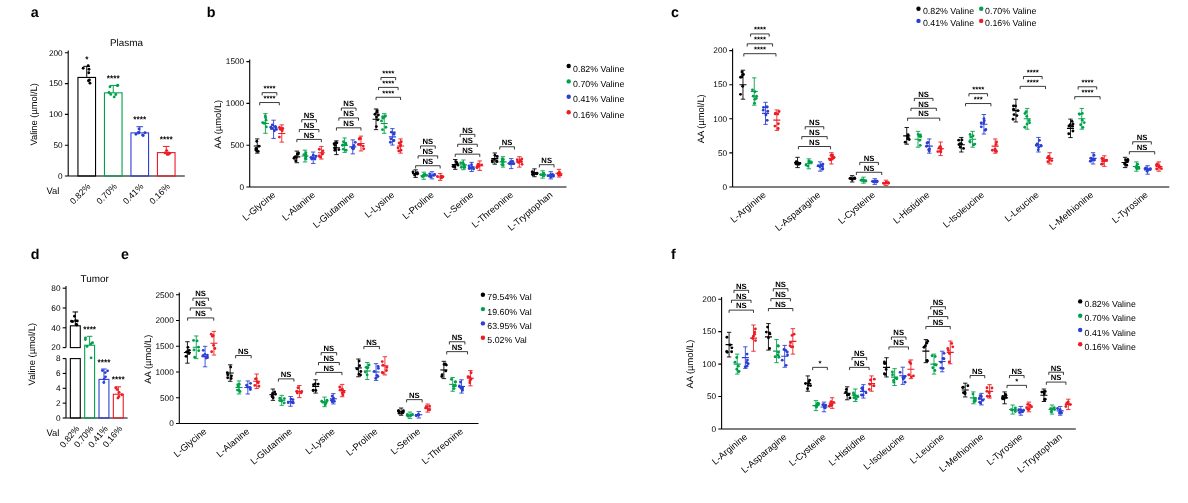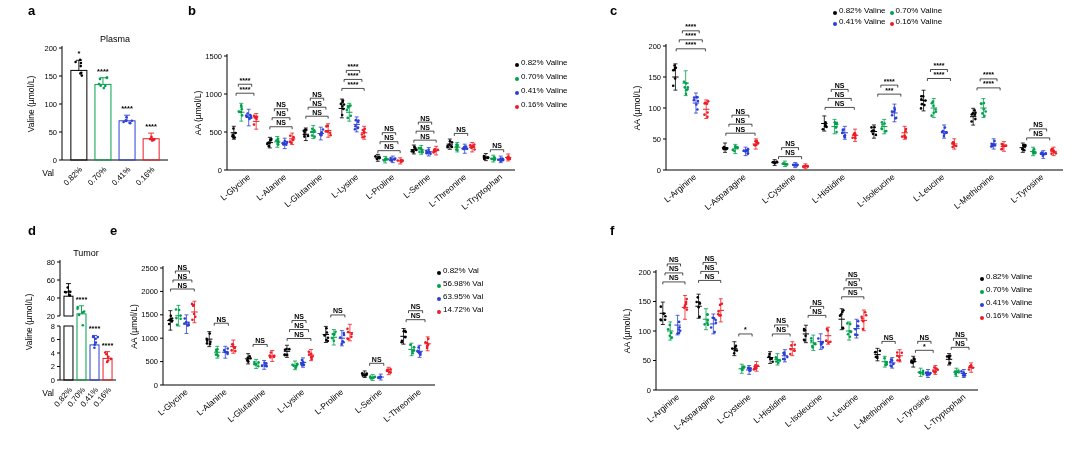--- a/index.html
+++ b/index.html
@@ -1,19 +1,19 @@
 <!DOCTYPE html>
 <html><head>
 <meta charset="utf-8">
 <style>
   html,body{margin:0;padding:0;}
   body{width:1080px;height:457px;background:#ffffff;font-family:"Liberation Sans",sans-serif;color:#000;overflow:hidden;position:relative;}
   .panel{position:absolute;}
   .plabel{font-weight:bold;font-size:13px;line-height:1;}
-  .legend-item{font-size:8px;white-space:nowrap;display:flex;align-items:flex-end;gap:2px;}
+  .legend-item{font-size:8px;white-space:nowrap;display:flex;align-items:flex-start;gap:2px;}
   .legdot{width:4px;height:4px;border-radius:50%;display:inline-block;}
   svg{display:block;}
 </style>
 </head>
 <body>
 
 <div class="panel plabel" style="left:28px;top:4px;">a</div>
 <div class="panel plabel" style="left:188px;top:4px;">b</div>
 <div class="panel plabel" style="left:610px;top:4px;">c</div>
 <div class="panel plabel" style="left:28px;top:224px;">d</div>
@@ -1734,33 +1734,33 @@
       <g>
         <line x1="303.5122285714286" y1="80.67327999999999" x2="317.63062857142853" y2="80.67327999999999" stroke="#000" stroke-width="0.7"></line>
         <line x1="303.5122285714286" y1="80.67327999999999" x2="303.5122285714286" y2="83.17327999999999" stroke="#000" stroke-width="0.7"></line>
         <line x1="317.63062857142853" y1="80.67327999999999" x2="317.63062857142853" y2="83.17327999999999" stroke="#000" stroke-width="0.7"></line>
         <text x="310.57142857142856" y="79.17327999999999" font-size="7" font-family="&quot;Liberation Sans&quot;, sans-serif" text-anchor="middle" fill="#000" font-weight="bold">NS</text>
       </g>
       <text x="316.57142857142856" y="163" font-size="8.5" font-family="&quot;Liberation Sans&quot;, sans-serif" text-anchor="end" fill="#000" transform="rotate(-40 316.57142857142856 163)">L-Threonine</text>
     </svg>
     <div class="legend-item" style="position: absolute; left: 332px; top: 36px; font-size: 8px;">
       <span class="legdot" style="background: rgb(0, 0, 0);"></span>
-      <span>0.82% Val</span>
+      <span>79.54% Val</span>
     </div>
     <div class="legend-item" style="position: absolute; left: 332px; top: 49px; font-size: 8px;">
       <span class="legdot" style="background: rgb(0, 161, 75);"></span>
-      <span>56.98% Val</span>
+      <span>19.60% Val</span>
     </div>
     <div class="legend-item" style="position: absolute; left: 332px; top: 62px; font-size: 8px;">
       <span class="legdot" style="background: rgb(43, 63, 212);"></span>
       <span>63.95% Val</span>
     </div>
     <div class="legend-item" style="position: absolute; left: 332px; top: 75px; font-size: 8px;">
       <span class="legdot" style="background: rgb(237, 28, 36);"></span>
-      <span>14.72% Val</span>
+      <span>5.02% Val</span>
     </div>
   </div>
 
 <div class="panel" id="panel-f" style="left:608px;top:230px;width:470px;height:205px;">
     <svg width="470" height="205" viewBox="0 0 470 205">
       <line x1="48" y1="40" x2="48" y2="160" stroke="#000" stroke-width="1"></line>
       <line x1="48" y1="160" x2="370" y2="160" stroke="#000" stroke-width="1"></line>
       <line x1="45" y1="160" x2="48" y2="160" stroke="#000" stroke-width="1"></line>
       <text x="43" y="162.5" font-size="7.5" font-family="&quot;Liberation Sans&quot;, sans-serif" text-anchor="end" fill="#000">0</text>
       <line x1="45" y1="130.5" x2="48" y2="130.5" stroke="#000" stroke-width="1"></line>

